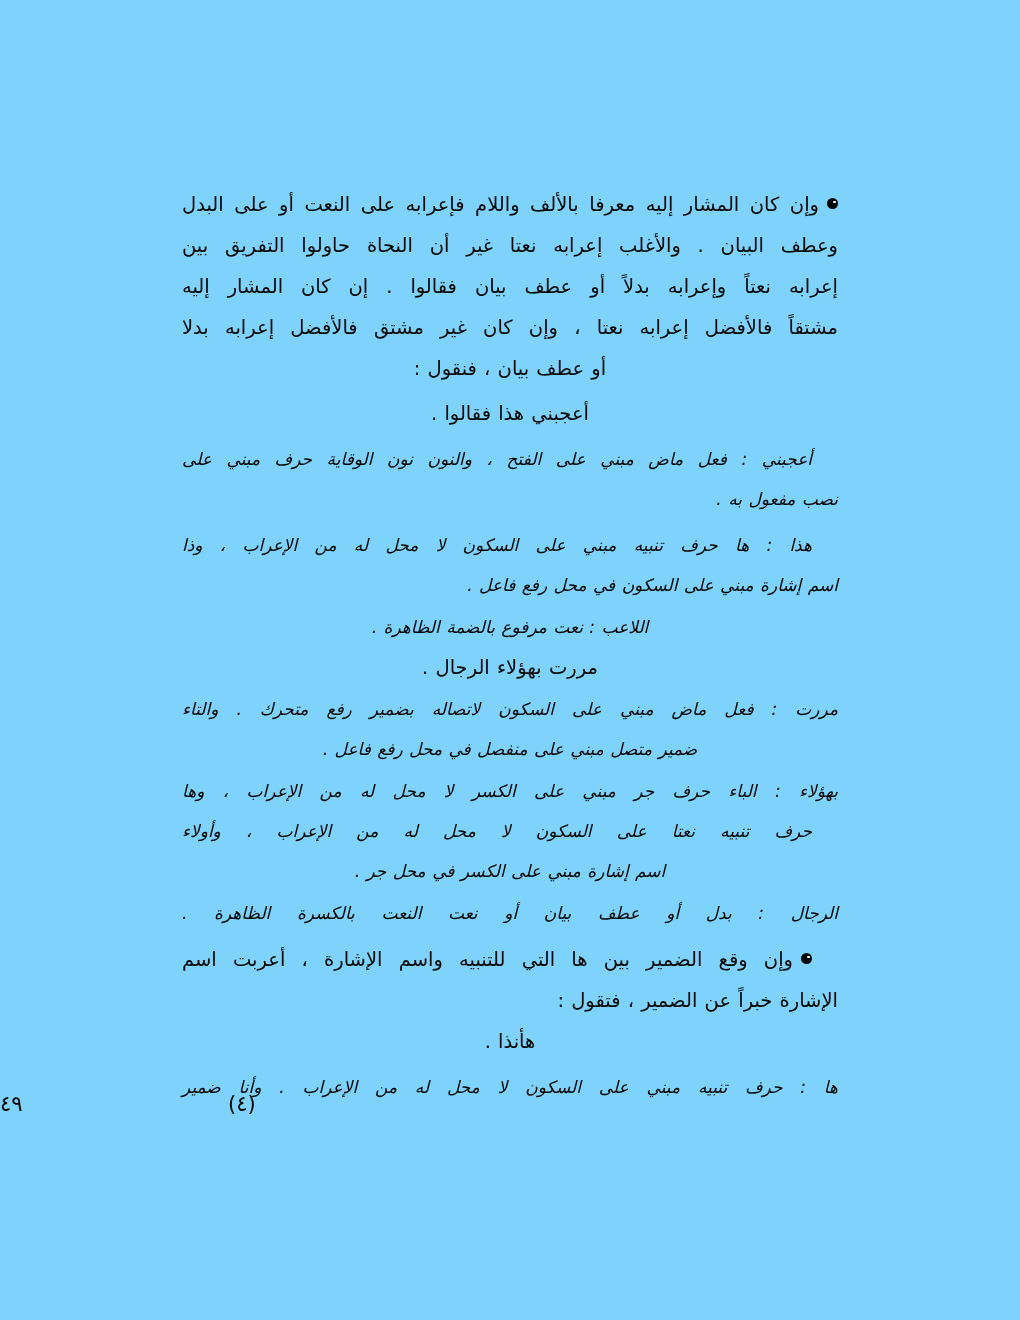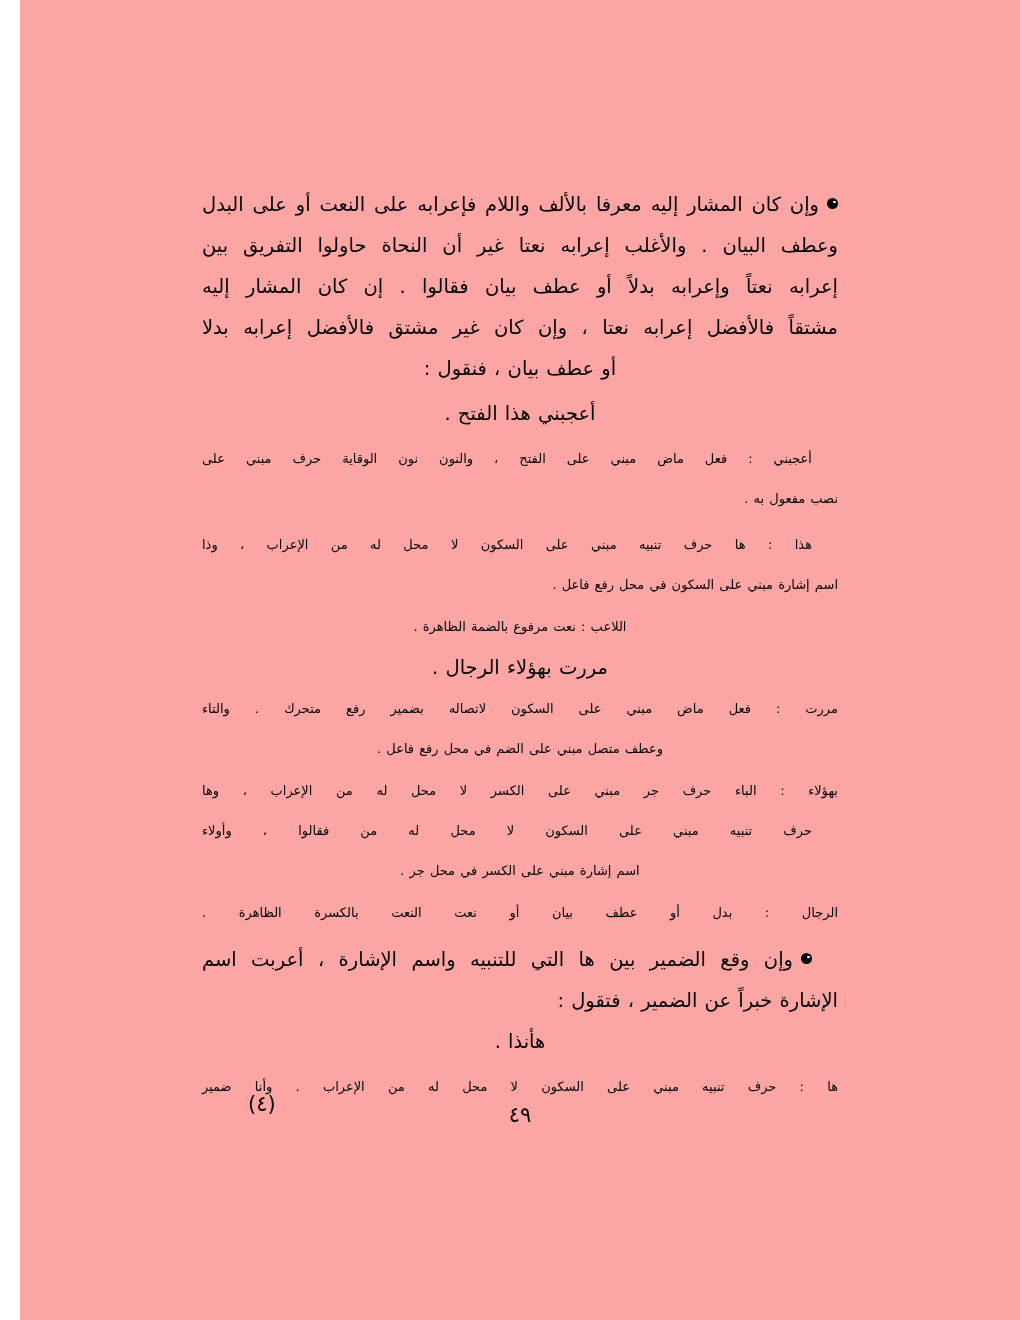--- a/index.html
+++ b/index.html
@@ -13,22 +13,21 @@
     height: 1320px;
     position: relative;
     overflow: hidden;
     font-family: "DejaVu Sans", sans-serif;
     color: #0a0a0a;
   }
 
   .page {
     position: absolute;
     inset: 0;
-    background: #fca5a5;
-    margin-left: 20px;
+    background: #7dd3fc;
   }
 
   .text-column {
     position: absolute;
     top: 186px;
     right: 182px;
     left: 182px;
     direction: rtl;
     text-align: justify;
     text-align-last: right;
@@ -87,22 +86,23 @@
     border-radius: 50%;
     background: #ffffff;
   }
 
   .example-line {
     font-size: 19.5px;
     line-height: 34px;
   }
 
   .analysis {
-    font-size: 13px;
+    font-size: 17px;
     line-height: 36px;
+    font-style: italic;
   }
 
   .footer {
     position: absolute;
     left: 0;
     right: 0;
     top: 1092px;
     height: 40px;
     direction: rtl;
   }
@@ -111,22 +111,22 @@
     left: 228px;
     top: 0;
     font-size: 21px;
     direction: ltr;
     color: #0b0b0b;
   }
   .footer-pagenum {
     position: absolute;
     left: 0;
     right: 0;
-    top: 11px;
-    text-align: center;
+    top: 0;
+    text-align: left;
     font-size: 21px;
     color: #0b0b0b;
   }
 
   
   .text-column, .footer {
     filter: contrast(1.05);
   }
 </style>
 </head>
@@ -146,21 +146,21 @@
       <span>إعرابه نعتاً وإعرابه بدلاً أو عطف بيان فقالوا . إن كان المشار إليه</span>
     </div>
     <div class="para body-just">
       <span>مشتقاً فالأفضل إعرابه نعتا ، وإن كان غير مشتق فالأفضل إعرابه بدلا</span>
     </div>
     <div class="para center-line">
       <span>أو عطف بيان ، فنقول :</span>
     </div>
 
     <div class="para center-line example-line gap-sm">
-      <span>أعجبني هذا الفتح .</span>
+      <span>أعجبني هذا فقالوا .</span>
     </div>
 
     <div class="para analysis body-just gap-sm indent-sm">
       <span>أعجبني : فعل ماض مبني على الفتح ، والنون نون الوقاية حرف مبني على</span>
     </div>
     <div class="para analysis right-line">
       <span>نصب مفعول به .</span>
     </div>
 
     <div class="para analysis body-just gap-sm indent-sm">
@@ -175,28 +175,28 @@
     </div>
 
     <div class="para center-line example-line gap-xs">
       <span>مررت بهؤلاء الرجال .</span>
     </div>
 
     <div class="para analysis body-just gap-xs">
       <span>مررت : فعل ماض مبني على السكون لاتصاله بضمير رفع متحرك . والتاء</span>
     </div>
     <div class="para analysis center-line">
-      <span>وعطف متصل مبني على الضم في محل رفع فاعل .</span>
+      <span>ضمير متصل مبني على منفصل في محل رفع فاعل .</span>
     </div>
 
     <div class="para analysis body-just gap-xs">
       <span>بهؤلاء : الباء حرف جر مبني على الكسر لا محل له من الإعراب ، وها</span>
     </div>
     <div class="para analysis body-just indent-sm">
-      <span>حرف تنبيه مبني على السكون لا محل له من فقالوا ، وأولاء</span>
+      <span>حرف تنبيه نعتا على السكون لا محل له من الإعراب ، وأولاء</span>
     </div>
     <div class="para analysis center-line">
       <span>اسم إشارة مبني على الكسر في محل جر .</span>
     </div>
 
     <div class="para analysis body-just gap-xs">
       <span>الرجال : بدل أو عطف بيان أو نعت النعت بالكسرة الظاهرة .</span>
     </div>
 
     <div class="para body-just gap-sm indent-sm">

